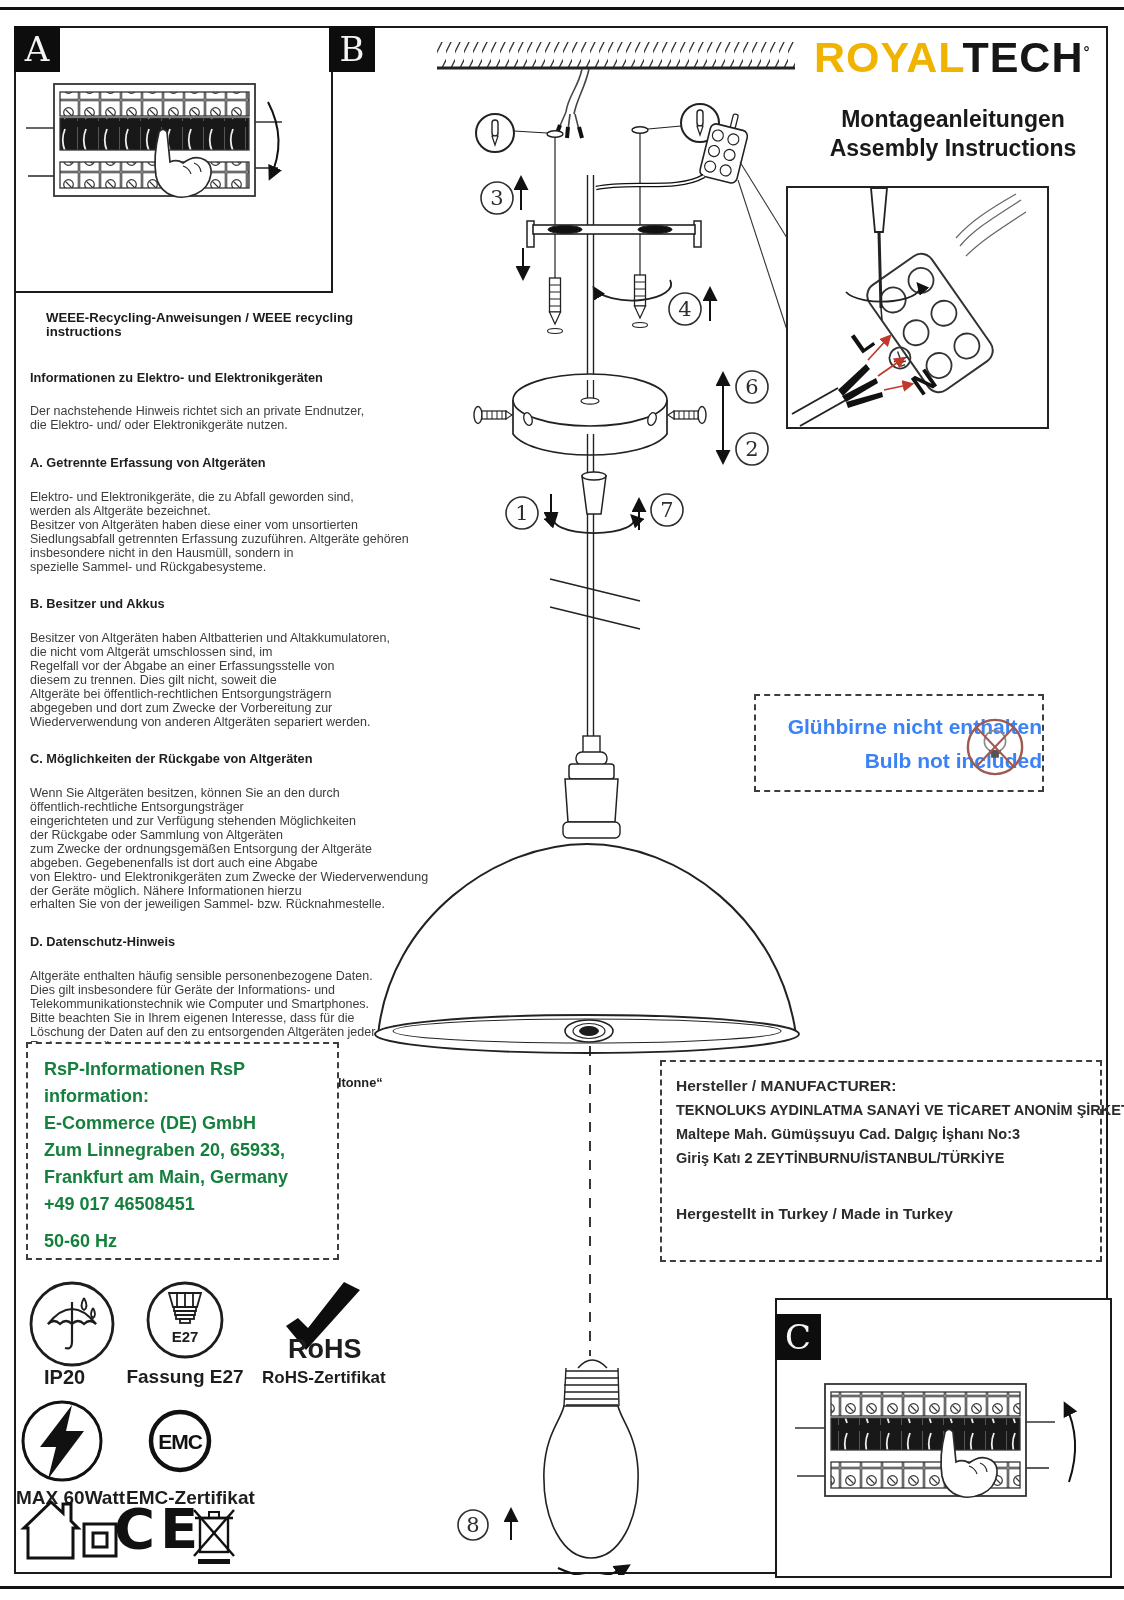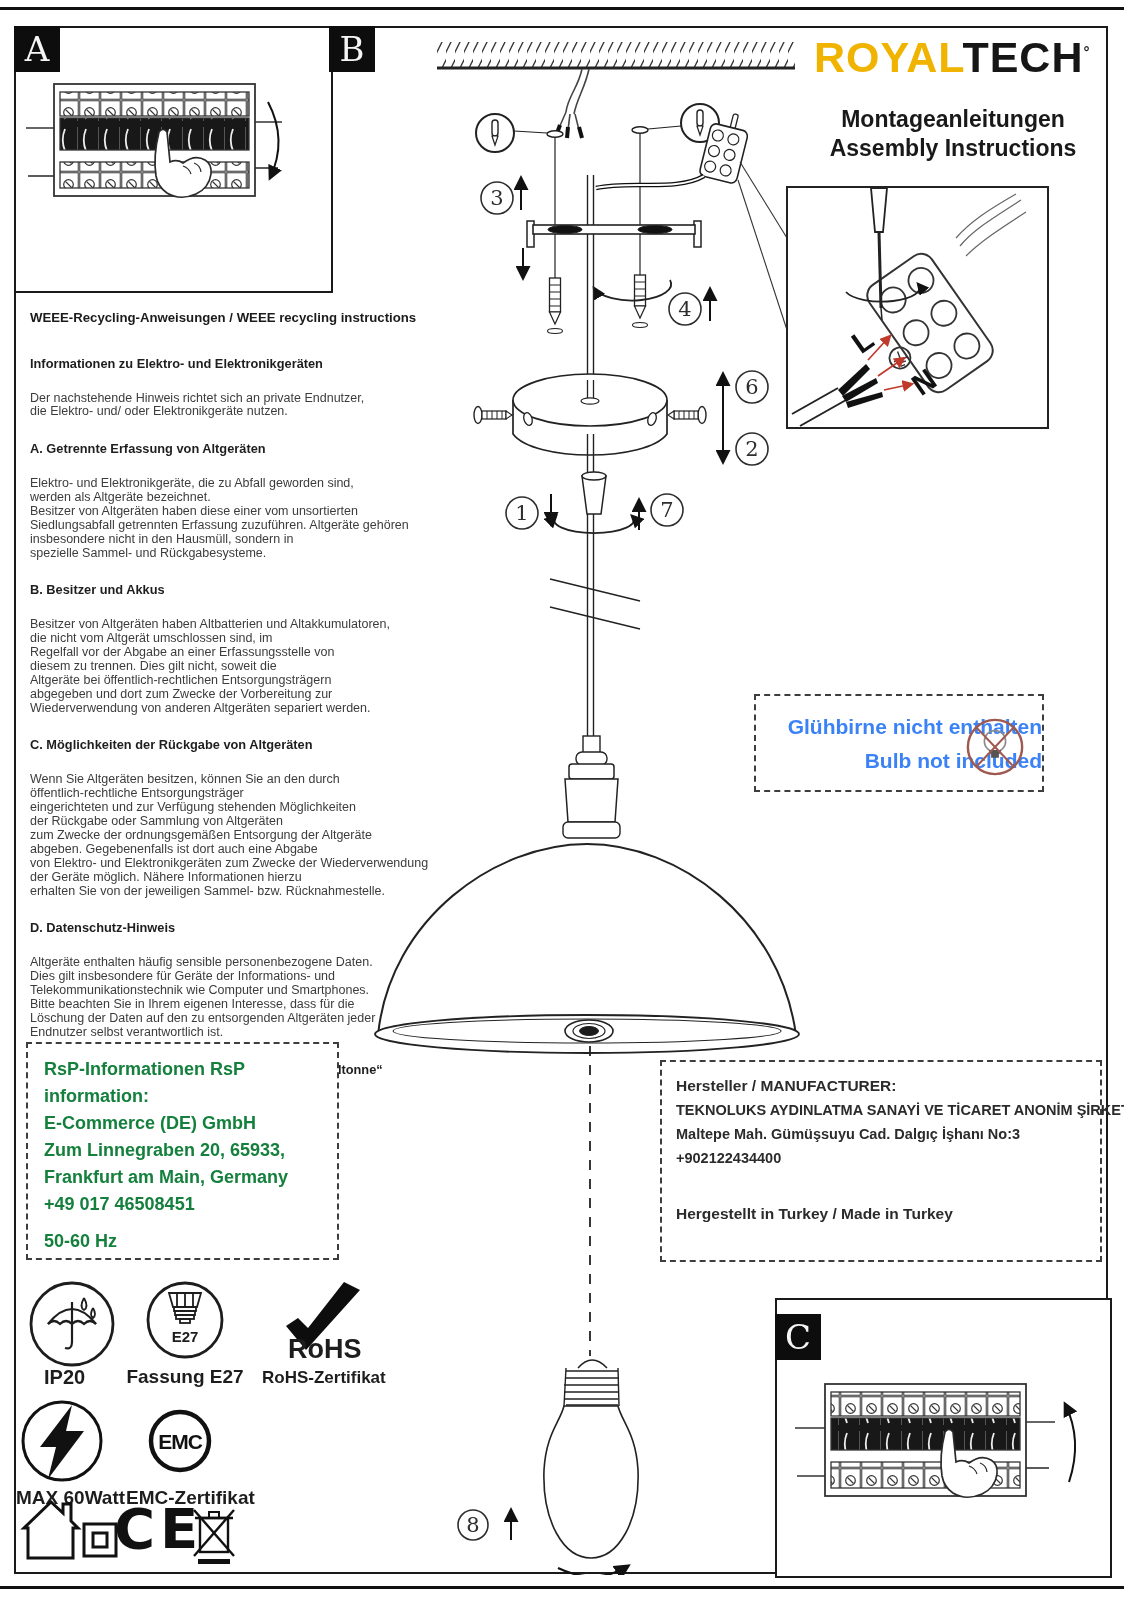--- a/index.html
+++ b/index.html
@@ -7,21 +7,21 @@
         font-family:"Liberation Sans","DejaVu Sans",sans-serif;color:#222;}
   .abs{position:absolute;}
   .rule{position:absolute;background:#111;}
   .frame{position:absolute;left:14px;top:26px;width:1090px;height:1544px;border:2.5px solid #1a1a1a;}
   .corner-label{position:absolute;width:46px;height:46px;background:#0d0d0d;color:#f5f5f5;
         font-family:"DejaVu Serif",serif;font-size:34px;display:flex;align-items:center;justify-content:center;z-index:6;}
   .panel-box{position:absolute;border:2.5px solid #1a1a1a;background:#fff;z-index:4;}
   .weee{position:absolute;left:30px;top:297px;width:402px;font-size:12.5px;line-height:13.9px;
         color:#3c3c3c;white-space:pre-line;z-index:3;}
   .weee .hd{font-weight:bold;color:#1e1e1e;margin:9px 0 7px 0;font-size:12.8px;}
-  .weee .t1{font-weight:bold;color:#1b1b1b;font-size:13.2px;margin-bottom:9px;}
+  .weee .t1{font-weight:bold;color:#1b1b1b;font-size:13.2px;margin-bottom:9px;margin-left:16px;}
   .brand{position:absolute;left:814px;top:33px;width:290px;font-size:43px;font-weight:bold;
         letter-spacing:1px;z-index:5;white-space:nowrap;}
   .brand .royal{color:#f0b400;}
   .brand .tech{color:#161616;}
   .brand sup{font-size:15px;color:#161616;}
   .subtitle{position:absolute;left:812px;top:105px;width:282px;text-align:center;font-size:23px;
         font-weight:bold;color:#191919;line-height:29px;z-index:5;}
   .detail-box{position:absolute;left:786px;top:186px;width:259px;height:239px;border:2px solid #222;
         background:#fff;z-index:4;}
   .dash-box{position:absolute;border:2px dashed #3d3d3d;background:#fff;z-index:4;box-sizing:border-box;}
@@ -380,21 +380,21 @@
         <div>+49 017 46508451</div>
       </div>
     <div style="margin-top:10px">50-60 Hz</div>
   </div>
 
   <div class="dash-box manu">
     <div class="ttl">Hersteller / MANUFACTURER:</div>
     <div>
         <div>TEKNOLUKS AYDINLATMA SANAYİ VE TİCARET ANONİM ŞİRKETİ</div>
         <div>Maltepe Mah. Gümüşsuyu Cad. Dalgıç İşhanı No:3</div>
-        <div>+902122434400</div>
+        <div>Giriş Katı 2 ZEYTİNBURNU/İSTANBUL/TÜRKİYE</div>
       </div>
     <div class="ttl" style="margin-top:32px">Hergestellt in Turkey / Made in Turkey</div>
   </div>
 
   <svg viewBox="0 0 88 88" style="left:28px;top:1280px;width:88px;height:88px;" class="z5">
     <circle cx="44" cy="44" r="41" fill="none" stroke="#1d1d1d" stroke-width="2.8"></circle>
     <g stroke="#1d1d1d" fill="none" stroke-width="2.2">
       <path d="M20,44 Q44,14 68,44"></path>
       <path d="M20,44 q6,-6 12,0 q6,-6 12,0 q6,-6 12,0 q6,-6 12,0"></path>
       <line x1="44" y1="22" x2="44" y2="62"></line>

